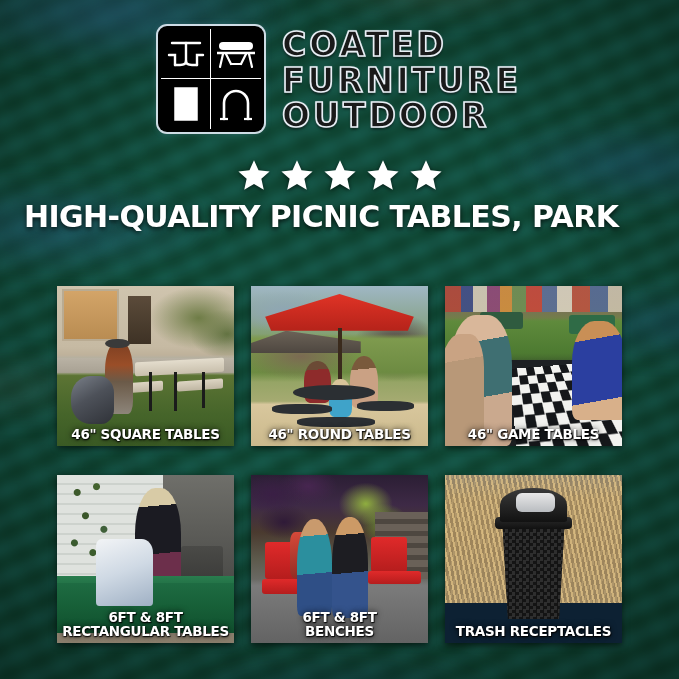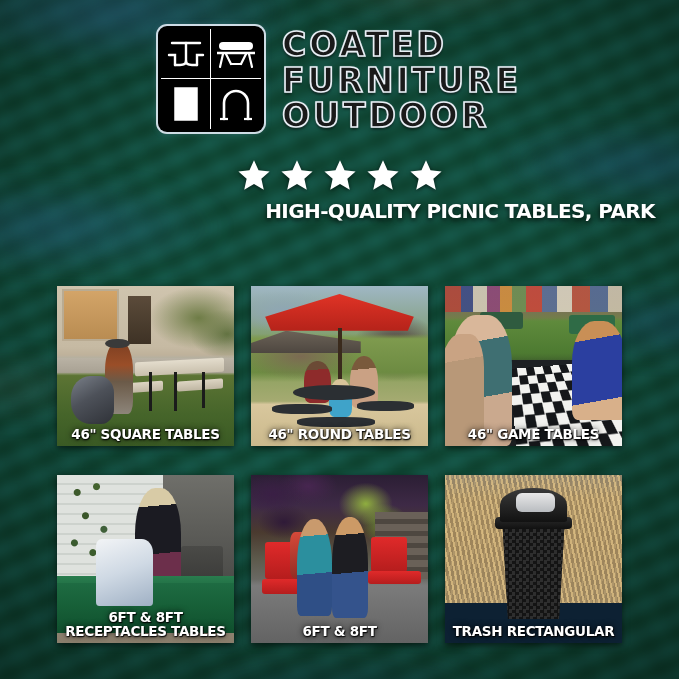--- a/index.html
+++ b/index.html
@@ -139,25 +139,25 @@
     color: #ffffff;
     filter: drop-shadow(0 1px 2px rgba(0,0,0,0.7));
   }
   .star svg { display: block; width: 100%; height: 100%; }
 
   
   .headline {
     position: absolute;
     left: 0; right: 0;
     top: 200px;
-    text-align: right;
+    text-align: left;
     color: #ffffff;
     font-family: "DejaVu Sans", sans-serif;
     font-weight: bold;
-    font-size: 20px;
+    font-size: 30px;
     line-height: 1.12;
     letter-spacing: -0.6px;
     text-shadow: 0 2px 5px rgba(0,0,0,0.75);
     padding: 0 24px;
   }
   .headline .line { display: block; }
 
   
   .grid {
     position: absolute;
@@ -636,50 +636,51 @@
           <div class="wall-dark"></div>
           <div class="vine"></div>
           <div class="ac"></div>
           <div class="woman"></div>
           <div class="gtop"></div>
           <div class="gtable"></div>
           <div class="bag"></div>
         </div>
         <div class="tile-caption">
           <span class="cl">6FT &amp; 8FT</span>
-          <span class="cl">RECEPTACLES TABLES</span>
+          <span class="cl">RECTANGULAR TABLES</span>
         </div>
       </div>
 
       <div class="tile">
         <div class="tile-photo ph-bench">
           <div class="foliage"></div>
           <div class="shrub"></div>
           <div class="fence"></div>
           <div class="backB"></div>
           <div class="seatB"></div>
           <div class="backA"></div>
           <div class="seatA"></div>
           <div class="pack"></div>
           <div class="boy1"></div>
           <div class="boy2"></div>
         </div>
         <div class="tile-caption">
           <span class="cl">6FT &amp; 8FT</span>
+          <span class="cl">BENCHES</span>
         </div>
       </div>
 
       <div class="tile">
         <div class="tile-photo ph-trash">
           <div class="grass-bg"></div>
           <div class="can-body"></div>
           <div class="can-rim"></div>
           <div class="dome"></div>
           <div class="dome-open"></div>
         </div>
         <div class="tile-caption">
-          <span class="cl">TRASH RECTANGULAR</span>
+          <span class="cl">TRASH RECEPTACLES</span>
         </div>
       </div>
 
     </div>
   </div>
 </div>
 
 </body></html>

